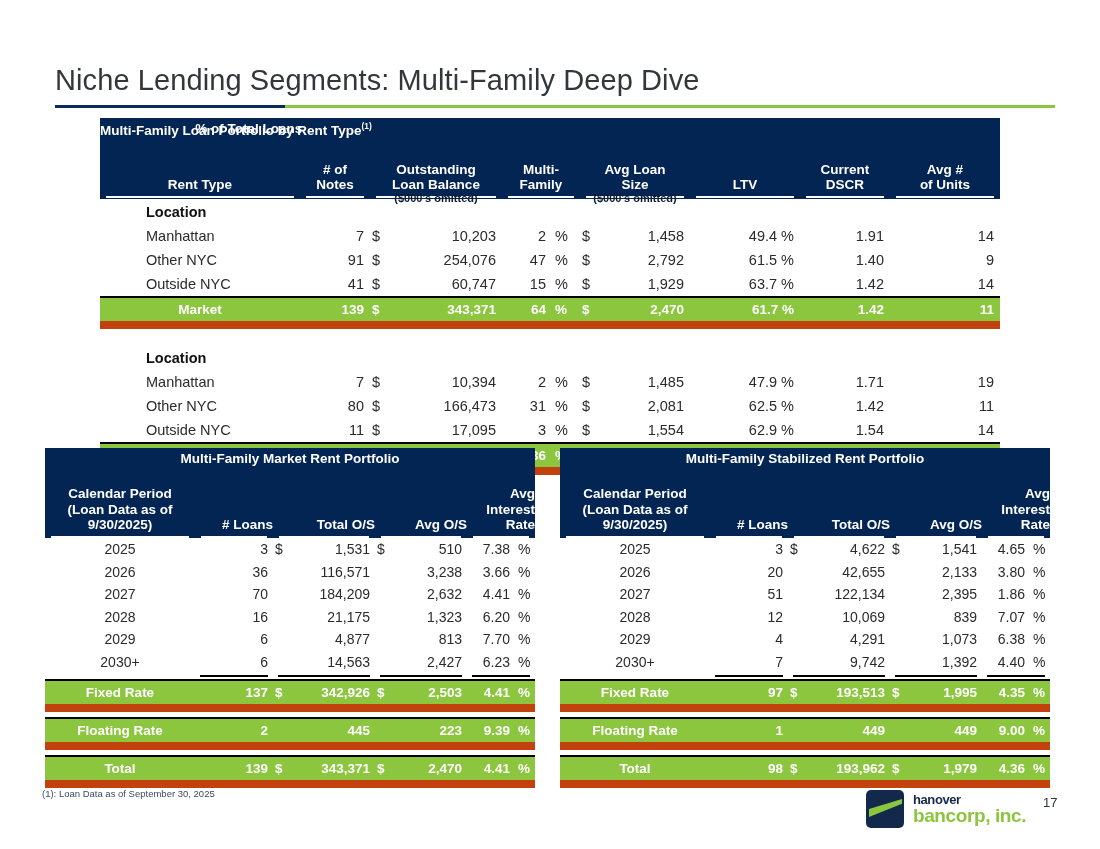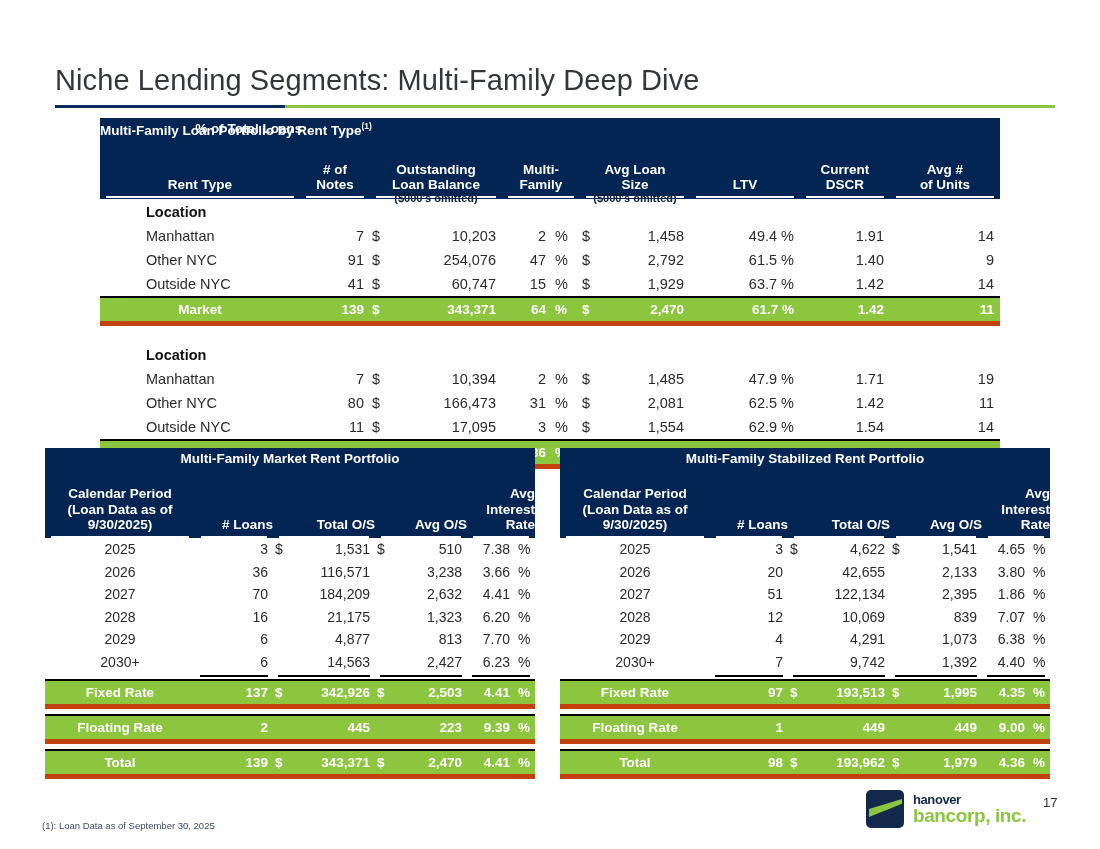--- a/index.html
+++ b/index.html
@@ -16,21 +16,21 @@
     letter-spacing:.1px;white-space:nowrap;text-align:center;
   }
   #title-rule{
     position:absolute;left:55px;top:105px;width:1000px;height:3px;
     background:linear-gradient(to right,#0a2a5e 0%,#0a2a5e 23%,#8cc63f 23%,#8cc63f 100%);
   }
   
   .navy{background:#032553;color:#ffffff;}
   .green-row{
     background:#8cc63f;color:#ffffff;font-weight:bold;
-    border-top:2px solid #000;border-bottom:5px solid #c2410c;
+    border-top:2px solid #000;border-bottom:8px solid #c2410c;
   }
   table{border-collapse:collapse;table-layout:fixed;}
   td,th{padding:0;margin:0;}
   
   #main-table{position:absolute;left:100px;top:118px;width:900px;font-size:13.5px;}
   #main-table .banner-cell{
     height:22px;text-align:left;font-weight:bold;font-size:13.5px;
     position:relative;
   }
   #main-table .banner-inner{position:relative;display:inline-block;}
@@ -76,21 +76,21 @@
   .bot td.pct{text-align:left;padding-left:3px;}
   .bot td.yr{text-align:center;}
   .bot tr.data td{height:22.5px;font-size:14px;color:#2b2b2b;}
   .bot tr.gap td{height:5px;}
   .bot tr.sum td{height:23px;font-size:13.5px;}
   .bot tr.sum td.yr{text-align:center;}
   .bot .rule-row td{height:6px;}
   .blk-bar{height:2px;background:#000;margin:0 5px;}
   
   #footnote{
-    position:absolute;left:42px;top:820px;font-size:9.5px;color:#3c4a63;
+    position:absolute;left:42px;top:788px;font-size:9.5px;color:#3c4a63;
   }
   #logo-wrap{position:absolute;left:866px;top:790px;display:flex;align-items:center;}
   #logo-mark{
     width:38px;height:38px;background:#13294b;border-radius:5px;
     position:relative;overflow:hidden;flex:0 0 auto;
   }
   #logo-mark .swoosh{
     position:absolute;left:3px;top:9px;width:33px;height:18px;
     background:#8cc63f;
     clip-path:polygon(0 55%,100% 0,100% 26%,0 100%);

